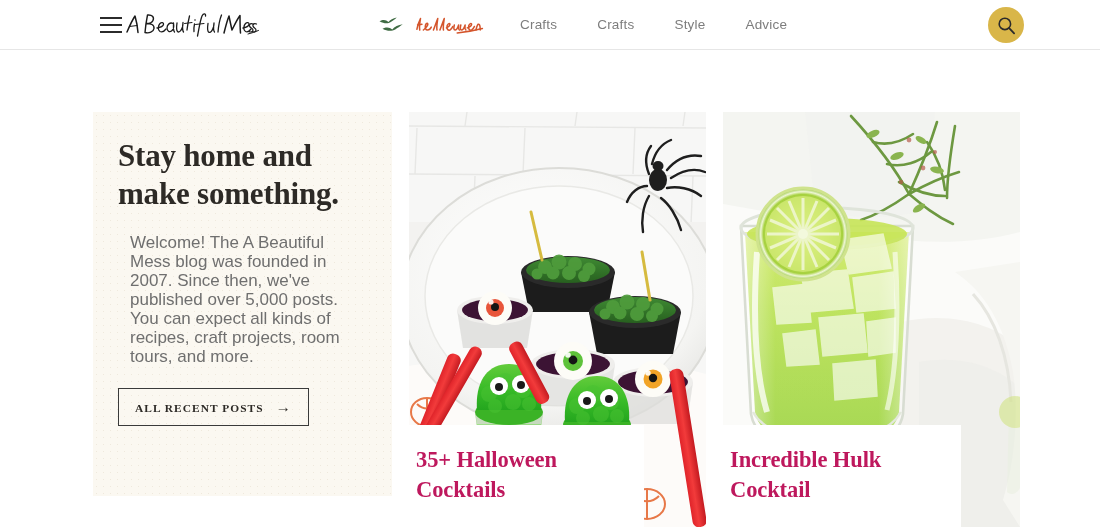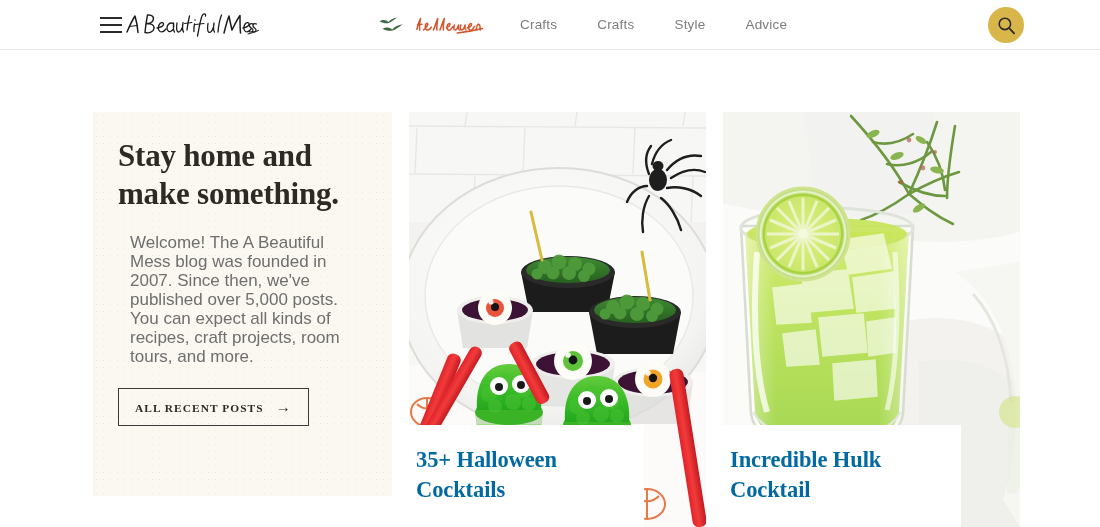--- a/index.html
+++ b/index.html
@@ -113,21 +113,21 @@
     background: #ffffff;
     padding: 20px 24px 22px 7px;
   }
   .card-1 .card-caption { width: 235px; }
   .card-2 .card-caption { width: 238px; margin-top: 20px; }
   .card-title {
     font-family: "Liberation Serif", serif;
     font-weight: bold;
     font-size: 22.5px;
     line-height: 30px;
-    color: #0369a1;
+    color: #be185d;
     letter-spacing: -0.1px;
   }
 </style>
 </head>
 <body>
 
 <div class="page">
 
   <div class="header">
 

